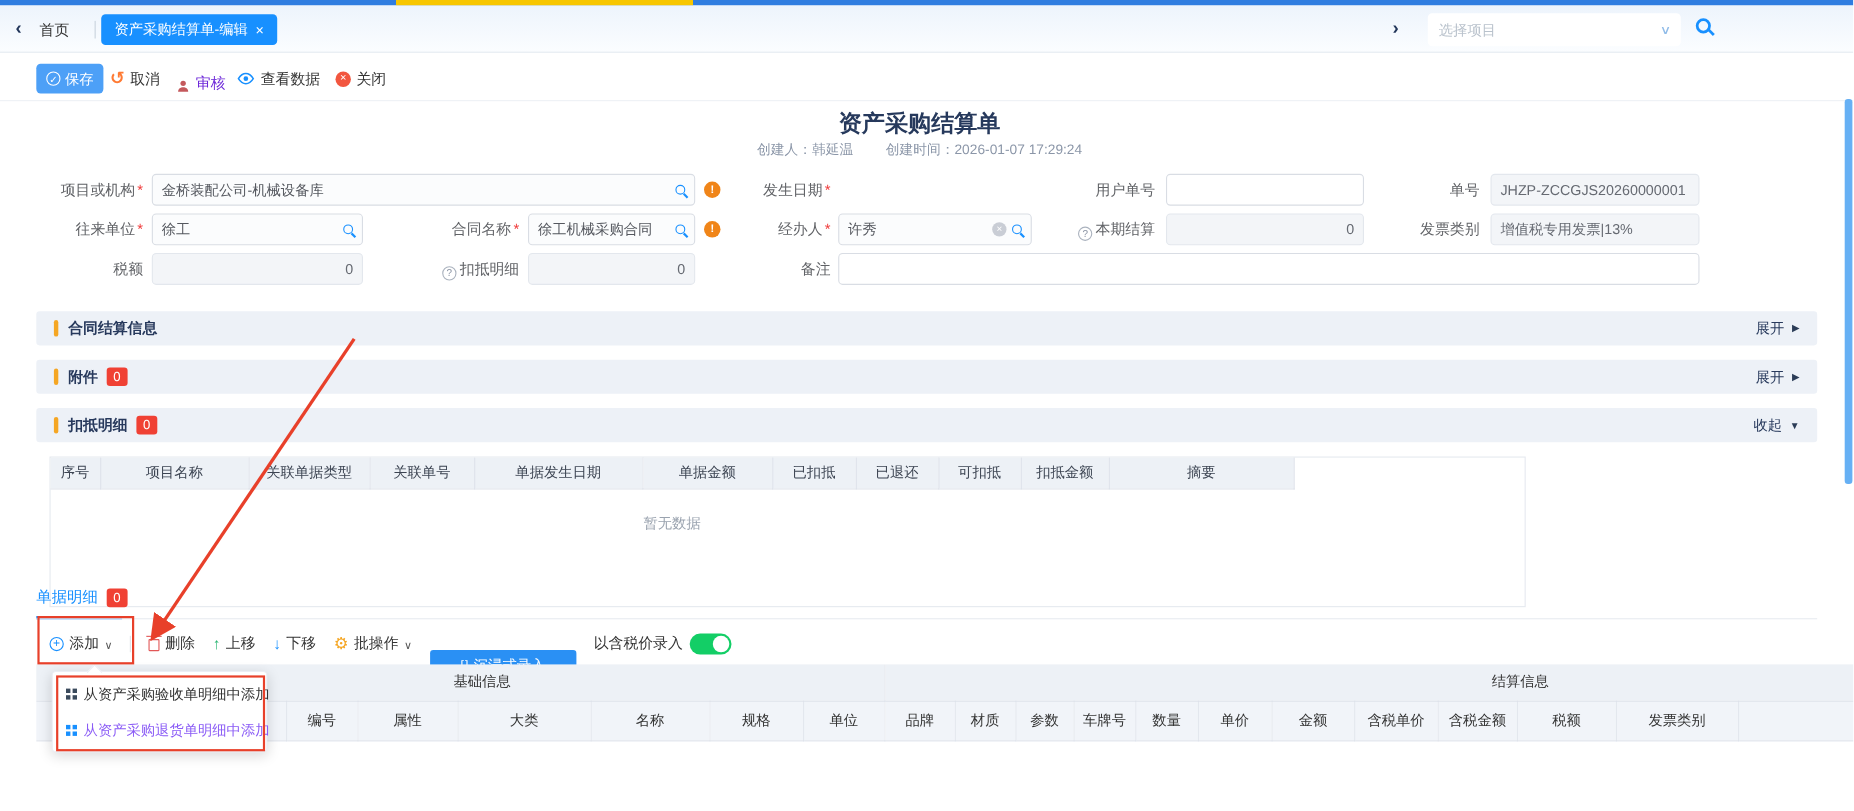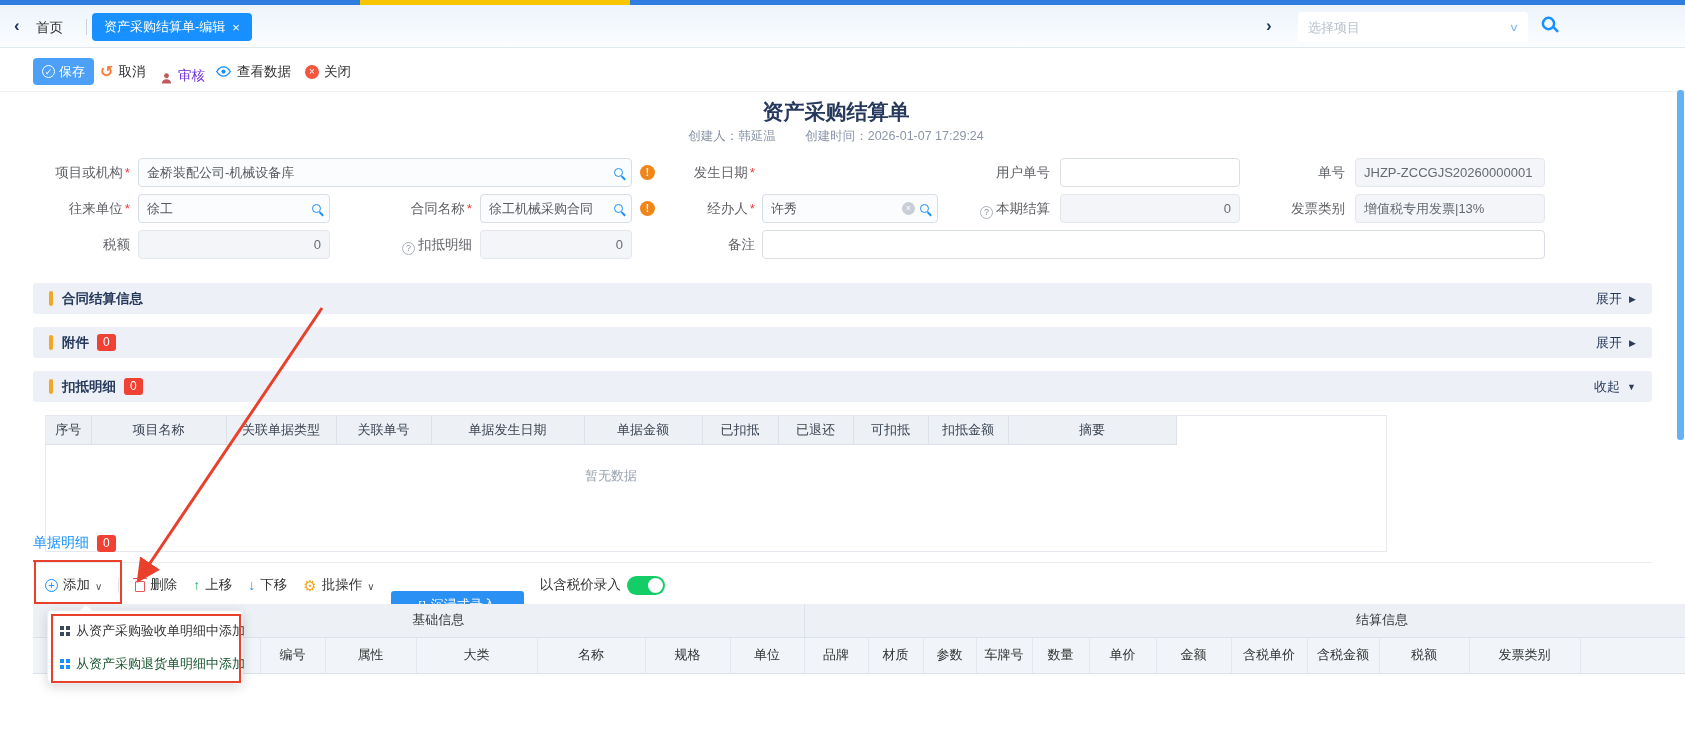--- a/index.html
+++ b/index.html
@@ -104,21 +104,21 @@
   
   .det-table{position:absolute;left:33px;top:604px;width:1887px;}
   .det-table th{font-weight:normal;font-size:13px;color:#333;text-align:center;overflow:hidden;white-space:nowrap;}
   .det-table .grp th{height:33px;background:#edf1f6;border-bottom:1px solid #dde2ea;border-right:1px solid #dde2ea;padding-left:40px;}
   .det-table .cols th{height:36px;background:#f1f4f9;border-right:1px solid #e3e7ee;border-bottom:1px solid #dde2ea;}
 
   
   .add-menu{position:absolute;left:47px;top:610px;width:196px;background:#fff;border:1px solid #ebeef5;border-radius:4px;box-shadow:0 3px 12px rgba(0,0,0,.15);z-index:50;padding:3px 0;}
   .add-menu::before{content:"";position:absolute;top:-5px;left:33px;width:9px;height:9px;background:#fff;border-left:1px solid #ebeef5;border-top:1px solid #ebeef5;transform:rotate(45deg);}
   .menu-item{height:33px;display:flex;align-items:center;padding:0 12px;font-size:13px;color:#333;cursor:pointer;white-space:nowrap;}
-  .menu-item.active{color:#14532d;}
+  .menu-item.active{color:#8b5cf6;}
   .ic-grid{width:4px;height:4px;background:#3a4a5c;box-shadow:6px 0 0 #3a4a5c,0 6px 0 #3a4a5c,6px 6px 0 #3a4a5c;margin:-6px 12px 0 0;flex:none;}
   .menu-item.active .ic-grid{background:#1890ff;box-shadow:6px 0 0 #1890ff,0 6px 0 #1890ff,6px 6px 0 #1890ff;}
 
   
   .anno-box{position:absolute;border:2px solid #e8402a;z-index:58;pointer-events:none;}
   .anno-svg{position:absolute;left:0;top:0;width:1685px;height:737px;z-index:60;pointer-events:none;}
 
   
   .scroll-thumb{position:absolute;left:1677px;top:90px;width:7px;height:350px;background:#66b0f4;border-radius:3px;cursor:pointer;}
 </style>

